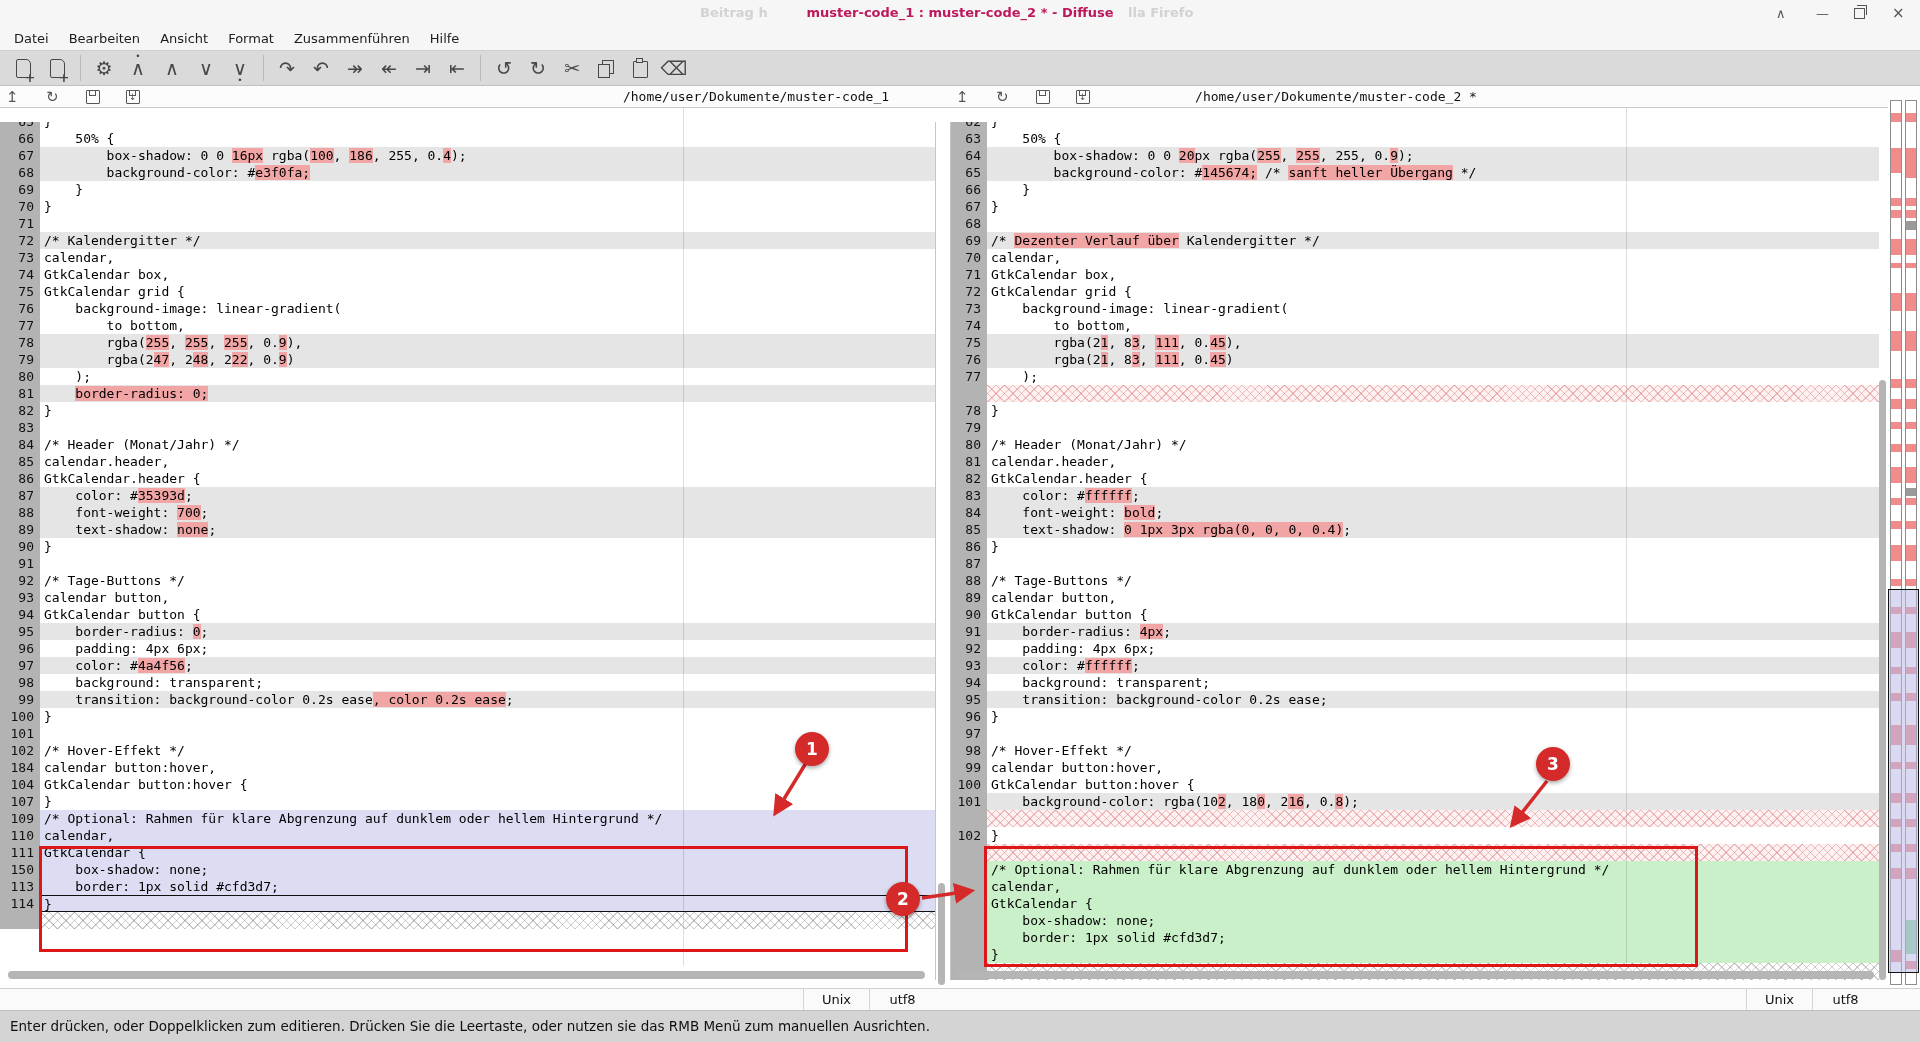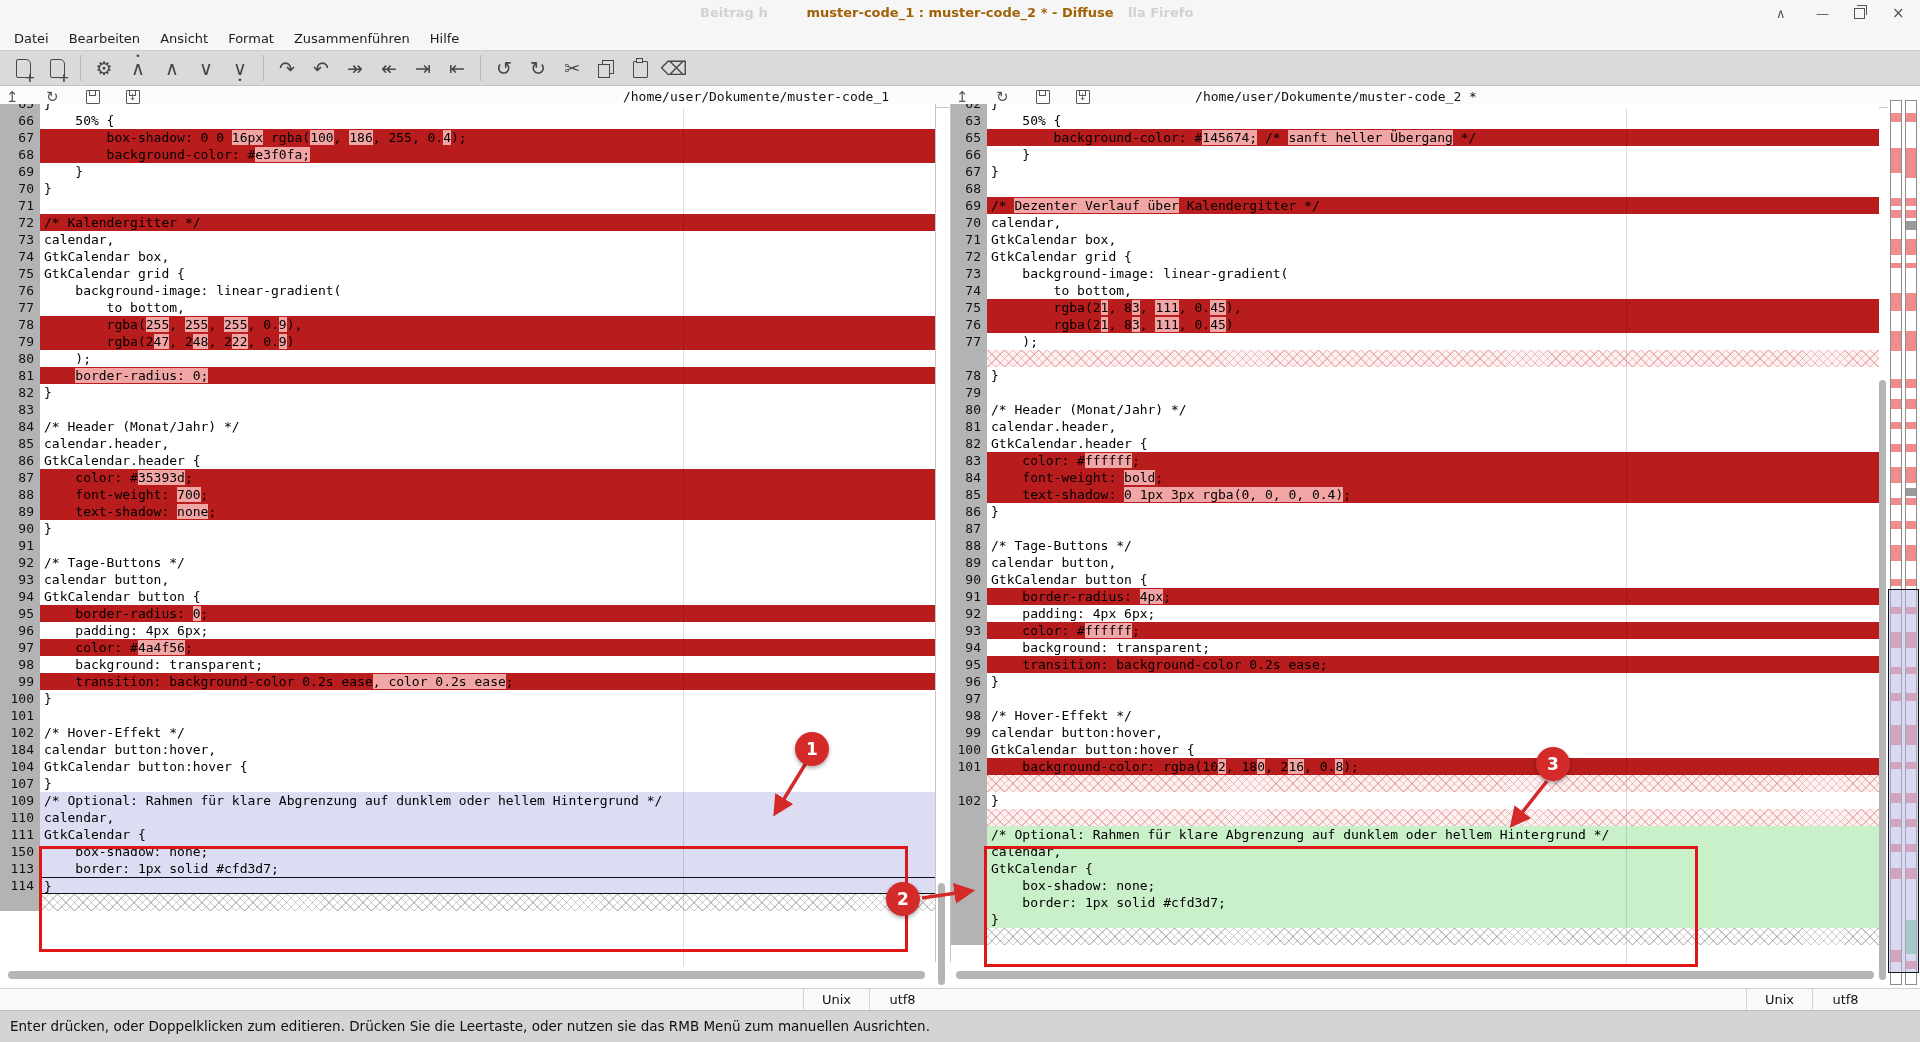--- a/index.html
+++ b/index.html
@@ -1,21 +1,21 @@
 <!DOCTYPE html>
 <html><head>
 <meta charset="utf-8">
 <style>
   html,body{margin:0;padding:0}
   body{width:1920px;height:1042px;position:relative;overflow:hidden;background:#fff;
        font-family:"DejaVu Sans","Liberation Sans",sans-serif;color:#1c1c1c;}
   .abs{position:absolute}
   
   #titlebar{left:0;top:0;width:1920px;height:26px;background:#f6f6f6;border-bottom:1px solid #ececec}
-  #title-text{left:0;top:0;width:1920px;text-align:center;line-height:26px;font-size:13px;font-weight:bold;color:#a16207}
+  #title-text{left:0;top:0;width:1920px;text-align:center;line-height:26px;font-size:13px;font-weight:bold;color:#be185d}
   .artifact{top:0;line-height:26px;font-size:13px;color:#d2d2d2;font-weight:bold}
   #artifact-left{left:700px}
   #artifact-right{left:1128px}
   .winctl{top:0;height:26px;display:flex;align-items:center;color:#555;font-size:13px}
   #win-shade{left:1776px}#win-min{left:1816px}#win-restore{left:1854px}#win-close{left:1892px;font-size:15px}
   .shape-restore{width:9px;height:9px;border:1.3px solid #555;position:relative;background:#f6f6f6}
   .shape-restore::before{content:"";position:absolute;left:2px;top:-4px;width:9px;height:9px;border:1.3px solid #555;border-bottom:none;border-left:none}
   #menubar{left:0;top:26px;width:1920px;height:24px;background:#f6f6f6;display:flex;align-items:center;padding-left:4px;box-sizing:border-box}
   .menu-item{padding:2px 10px;font-size:13px;color:#1d1d1d}
   #toolbar{left:0;top:50px;width:1920px;height:36px;background:#dadada;border-top:1px solid #cfcfcf;border-bottom:1px solid #c0c0c0;box-sizing:border-box;display:flex;align-items:center;padding-left:6px}
@@ -34,30 +34,30 @@
   #pathrow{left:0;top:86px;width:1920px;height:22px;background:#fcfcfc;border-bottom:1px solid #c9c9c9;box-sizing:border-box}
   .path-icons{top:86px;height:22px;display:flex;align-items:center;gap:0}
   #path-icons-0{left:6px}#path-icons-1{left:956px}
   .pic{width:40px;display:flex;justify-content:flex-start;align-items:center;font-size:15px;color:#555}
   .shape-floppy{width:12px;height:12px;border:1.5px solid #555;border-radius:1px;position:relative}
   .shape-floppy::before{content:"";position:absolute;top:0;left:2px;width:5px;height:4px;border:1.2px solid #555;border-top:none}
   .shape-floppy2::after{content:"↓";position:absolute;font-size:9px;left:2px;top:1px;color:#555}
   .path-text{top:86px;height:22px;line-height:21px;font-family:"DejaVu Sans Mono","Liberation Mono",monospace;font-size:13px;color:#111;transform:translateX(-50%);white-space:nowrap}
   #path-text-0{left:756px}#path-text-1{left:1336px}
   
-  .pane{top:104px;height:858px;overflow:hidden;background:#fff}
+  .pane{top:122px;height:858px;overflow:hidden;background:#fff}
   #pane0{left:0;width:935px;border-right:1px solid #c6c6c6}
   #pane1{left:950px;width:928px;border-left:1px solid #c6c6c6}
   .rows{margin-top:-9px}
   .row{height:17px;display:flex}
   .gut{background:#b3b3b3;color:#111;font-family:"DejaVu Sans Mono","Liberation Mono",monospace;font-size:13px;line-height:17px;text-align:right;box-sizing:border-box;padding-right:6px;flex:none}
   #pane0 .gut{width:40px}
   #pane1 .gut{width:36px}
   .code{flex:1;font-family:"DejaVu Sans Mono","Liberation Mono",monospace;font-size:13px;line-height:17px;white-space:pre;color:#000;padding-left:4px;box-sizing:border-box}
-  .code.k{background:#b91c1c}
+  .code.k{background:#e5e5e5}
   .code.b{background:#dcdcf2}
   .code.g{background:#c9f0c9}
   .code.hp{background-color:#fdf1f1;background-image:repeating-linear-gradient(45deg,rgba(216,120,120,.45) 0 1px,transparent 1px 6px),repeating-linear-gradient(135deg,rgba(216,120,120,.45) 0 1px,transparent 1px 6px)}
   .code.hg{background-color:#fff;background-image:repeating-linear-gradient(45deg,rgba(110,110,110,.35) 0 1px,transparent 1px 6px),repeating-linear-gradient(135deg,rgba(110,110,110,.35) 0 1px,transparent 1px 6px)}
   .seg.dark{background:#f2a5a5}
   .code.cursor{border-top:1px solid #101010;border-bottom:1px solid #101010}
   .guide{top:108px;width:1px;height:858px;background:rgba(0,0,0,.13);z-index:2}
   #guide0{left:683px}#guide1{left:1626px}
   
   .ann-rect{border:3px solid #dd1717;box-sizing:border-box;z-index:4;pointer-events:none}
@@ -363,20 +363,24 @@
 </div>
 <div class="abs pane" id="pane1">
   <div class="rows">
       <div class="row">
         <div class="gut">62</div>
         <div class="code "><span class="seg">}</span></div>
       </div>
       <div class="row">
         <div class="gut">63</div>
         <div class="code "><span class="seg">    50% {</span></div>
+      </div>
+      <div class="row">
+        <div class="gut">64</div>
+        <div class="code k"><span class="seg">        box-shadow: 0 0 </span><span class="seg dark">20</span><span class="seg">px rgba(</span><span class="seg dark">255</span><span class="seg">, </span><span class="seg dark">255</span><span class="seg">, 255, 0.</span><span class="seg dark">9</span><span class="seg">);</span></div>
       </div>
       <div class="row">
         <div class="gut">65</div>
         <div class="code k"><span class="seg">        background-color: #</span><span class="seg dark">145674;</span><span class="seg"> /* </span><span class="seg dark">sanft heller Übergang</span><span class="seg"> */</span></div>
       </div>
       <div class="row">
         <div class="gut">66</div>
         <div class="code "><span class="seg">    }</span></div>
       </div>
       <div class="row">

